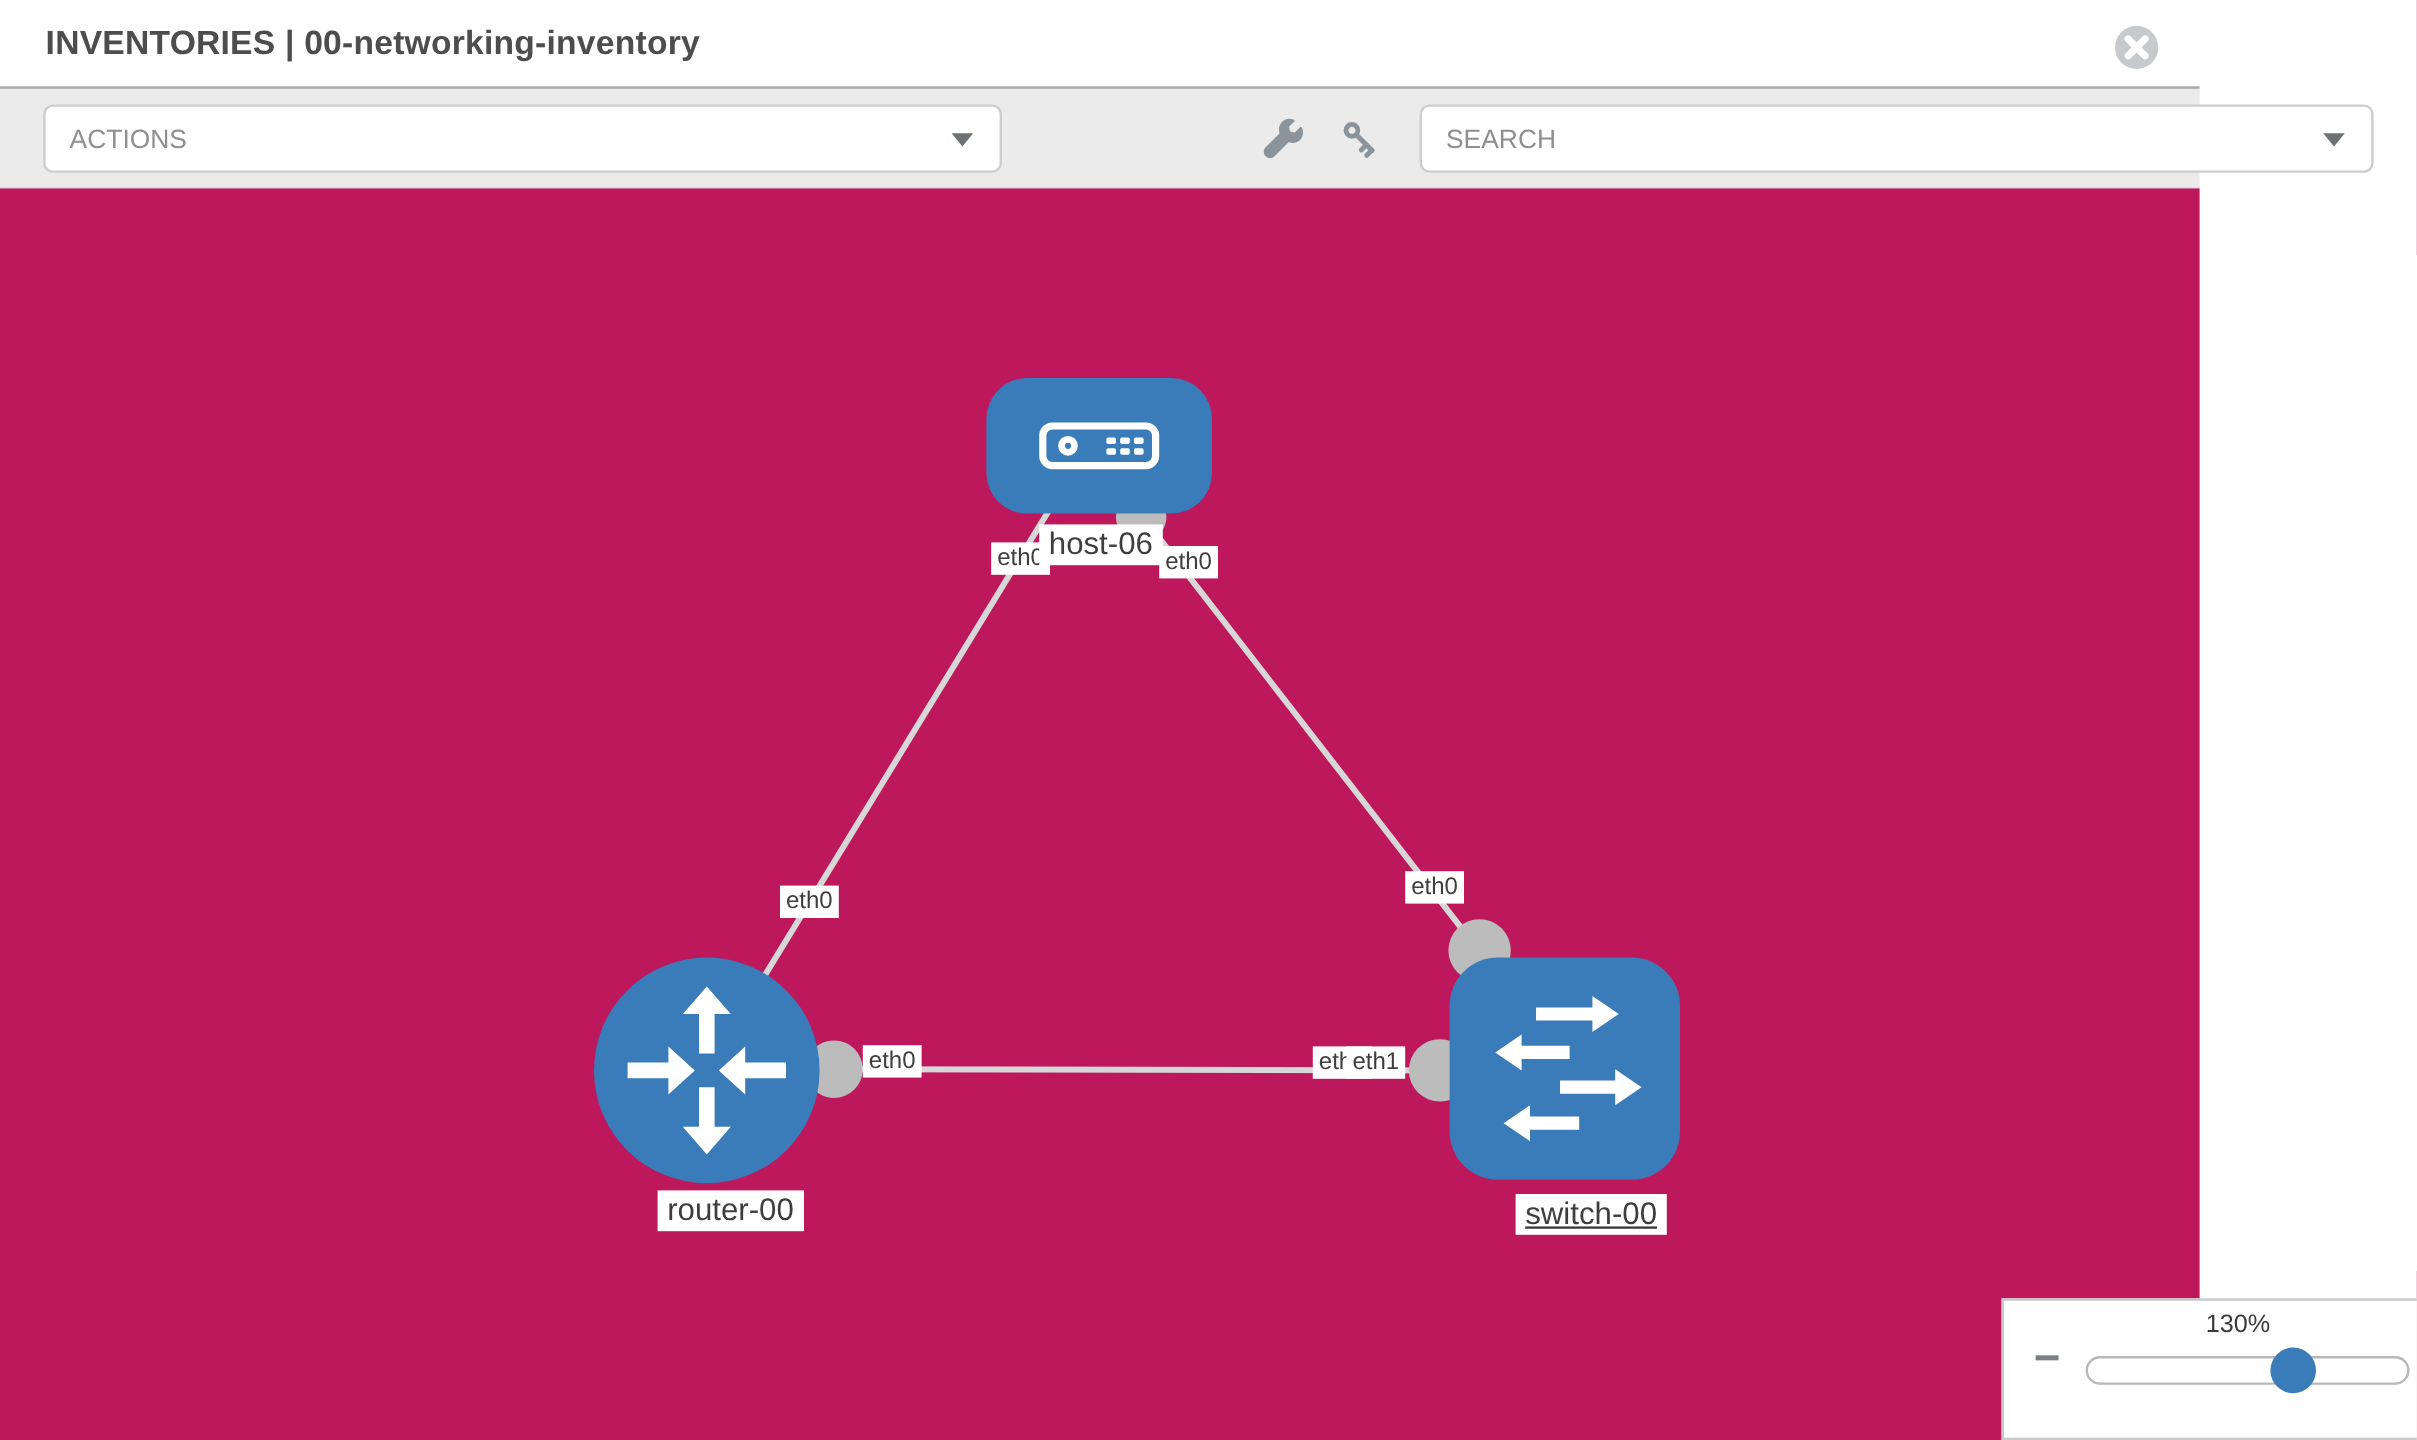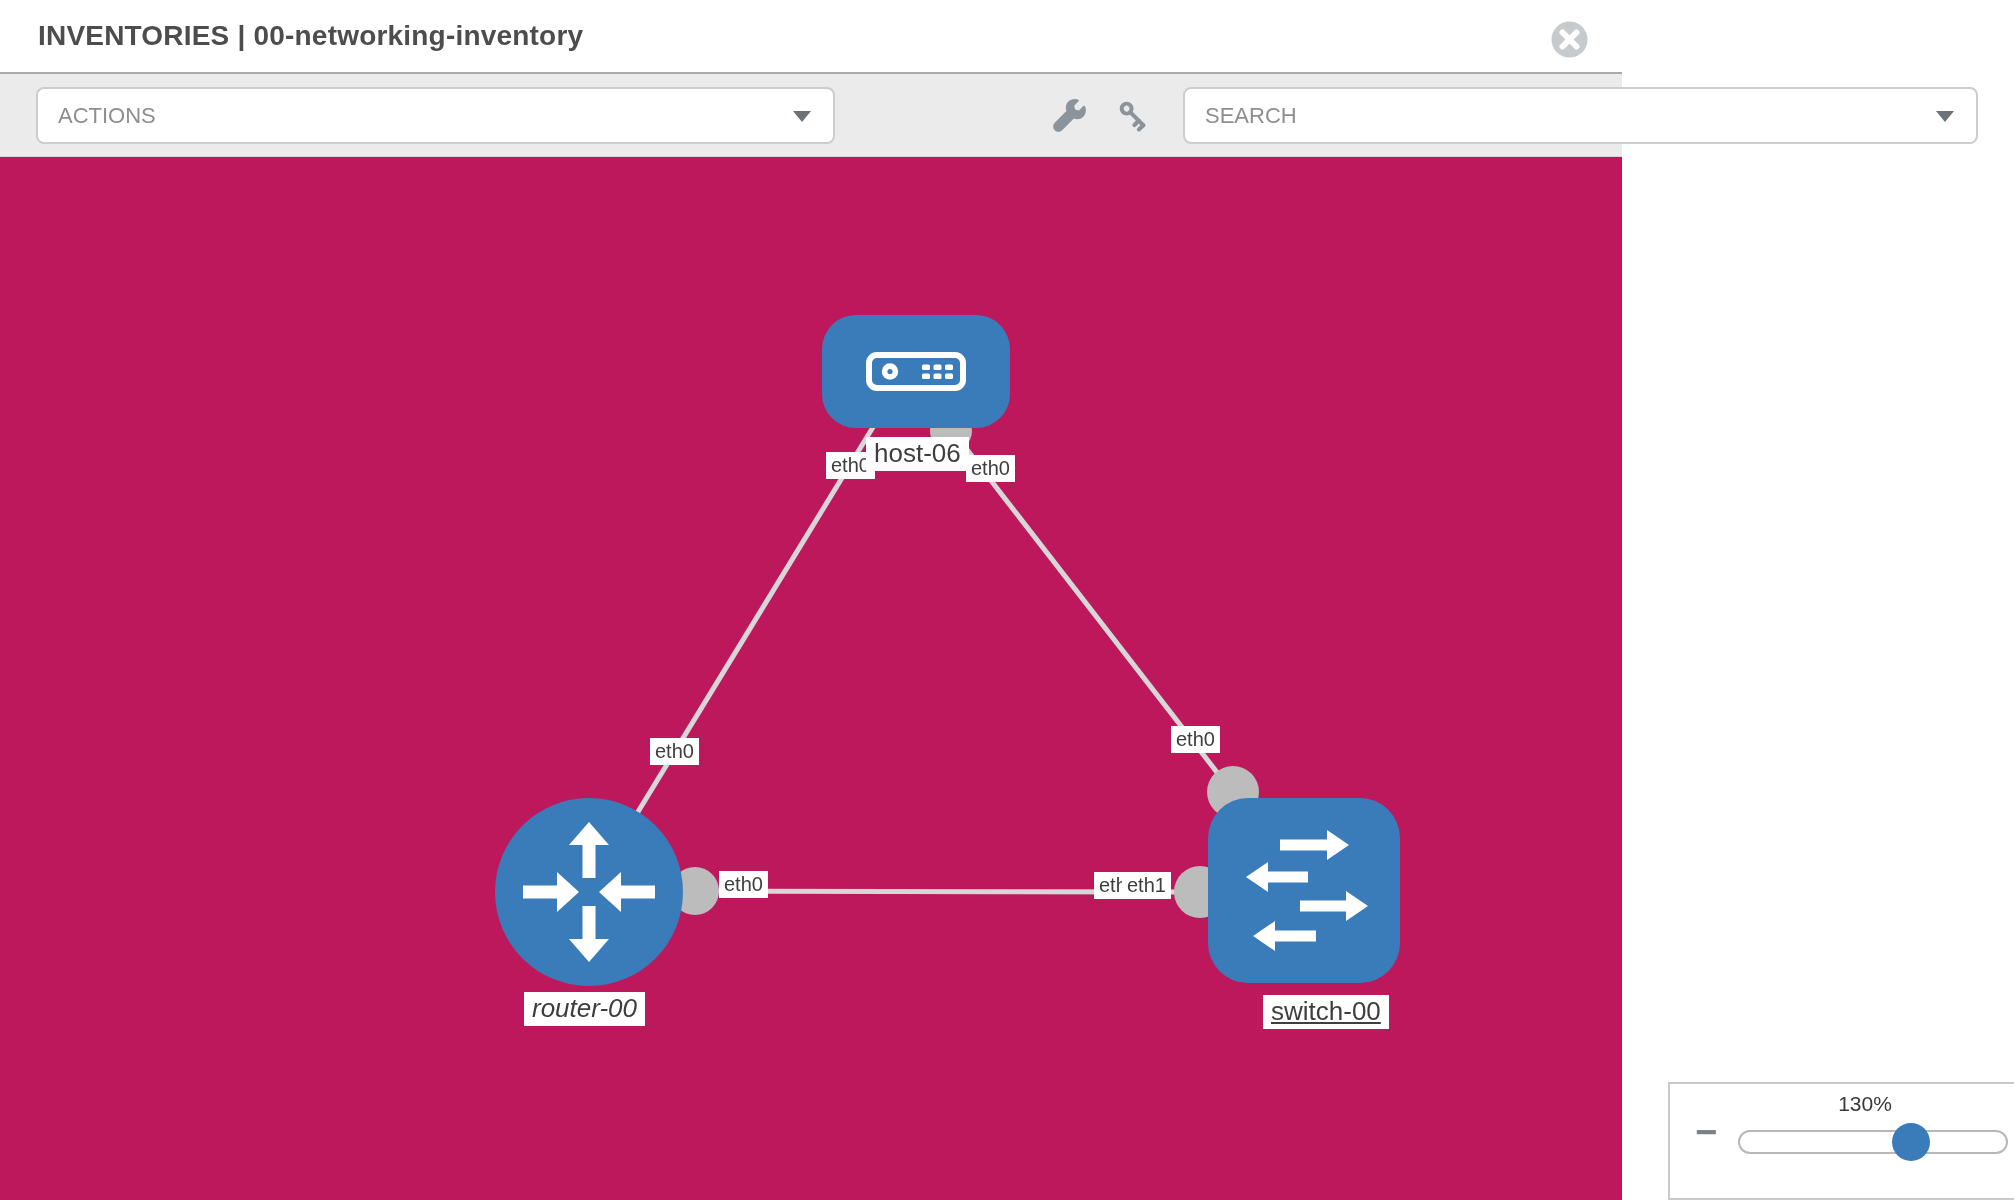--- a/index.html
+++ b/index.html
@@ -1,21 +1,21 @@
 <!DOCTYPE html>
 <html><head>
 <meta charset="utf-8">
 <style>
   html,body{margin:0;padding:0;}
   body{
     width:2014px;height:1200px;overflow:hidden;
     font-family:"Liberation Sans", sans-serif;
     background:#ffffff;
   }
-  .app{position:relative;width:1622px;height:1200px;background:#ffffff;}
+  .app{position:relative;width:1833px;height:1200px;background:#ffffff;}
 
   
   .header{position:absolute;top:0;left:0;right:0;height:72px;background:#ffffff;}
   .title{
     position:absolute;left:38px;top:50%;transform:translateY(-50%);
     font-size:28px;font-weight:bold;color:#4d4d4d;letter-spacing:.2px;
   }
   .close-btn{position:absolute;top:21px;right:34px;width:37px;height:37px;cursor:pointer;}
 
   
@@ -174,21 +174,21 @@
     <div class="node-label" style="left:866px;top:280px;">host-06</div>
     <div class="chip" style="left:966px;top:298px;">eth0</div>
 
     <div class="chip" style="left:650px;top:581px;">eth0</div>
     <div class="chip" style="left:1171px;top:569px;">eth0</div>
 
     <div class="chip" style="left:719px;top:714px;">eth0</div>
     <div class="chip" style="left:1094px;top:715px;">eth0</div>
     <div class="chip" style="left:1122px;top:715px;">eth1</div>
 
-    <div class="node-label" style="left:524px;top:835px;font-style:italic;">router-00</div>
+    <div class="node-label" style="left:548px;top:835px;">router-00</div>
     <div class="node-label" style="left:1263px;top:838px;text-decoration:underline;">switch-00</div>
 
     <div class="zoom-panel">
       <div class="zoom-level">130%</div>
       <div class="zoom-btn zoom-out">−</div>
       <div class="zoom-track">
         <div class="zoom-thumb"></div>
       </div>
       <div class="zoom-btn zoom-in">+</div>
     </div>

